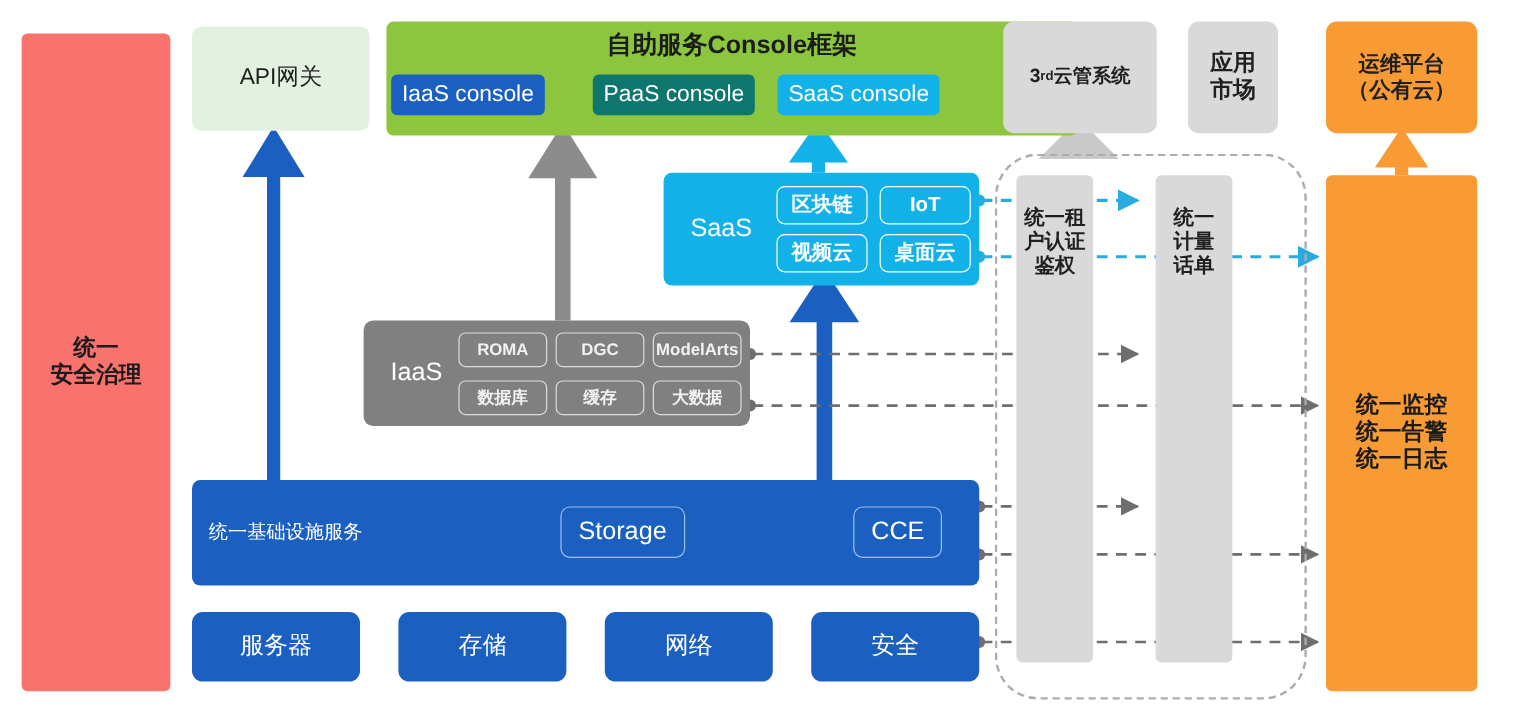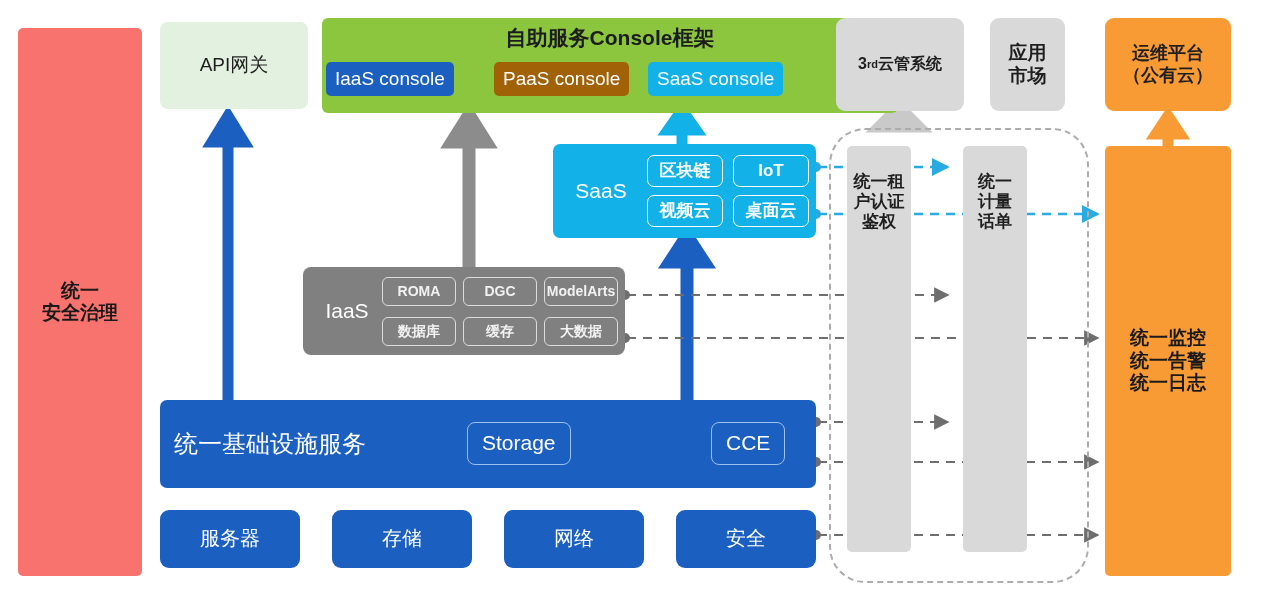--- a/index.html
+++ b/index.html
@@ -53,21 +53,21 @@
     text-align:center; color:#1c1c1c;
     font-size:21px; font-weight:700;
   }
   .console-chip{
     position:absolute; top:44px; height:34px;
     border-radius:5px; color:#ffffff; font-size:19px;
     display:flex; align-items:center; justify-content:center;
     padding:0 9px; box-sizing:border-box;
   }
   .chip-iaas{ left:4px;  background:#1B5FC1; }
-  .chip-paas{ left:172px; background:#a16207; }
+  .chip-paas{ left:172px; background:#0f766e; }
   .chip-saas{ left:326px; background:#12B2E8; }
 
   .gbox{
     background:#D9D9D9; border-radius:9px;
     color:#1f1f1f; font-size:16px; font-weight:700;
   }
   .gbox-3rd{ left:836px; top:18px; width:128px; height:93px; }
   .gbox-app{ left:990px; top:18px; width:75px;  height:93px; font-size:19px;}
   .obox-ops{
     left:1105px; top:18px; width:126px; height:93px;
@@ -120,21 +120,21 @@
   .pc-6{ left:241px; top:50px; }
 
   
   .infra{
     left:160px; top:400px; width:656px; height:88px;
     background:#1B5FC1; border-radius:7px; display:block;
   }
   .infra-label{
     position:absolute; left:14px; top:0; bottom:0;
     display:flex; align-items:center;
-    color:#ffffff; font-size:24px;
+    color:#ffffff; font-size:16px;
   }
   .infra-chip{
     position:absolute; top:22px; height:43px;
     border:1.6px solid #9DC0EE; border-radius:8px;
     display:flex; align-items:center; justify-content:center;
     color:#ffffff; font-size:21px; padding:0 14px; box-sizing:border-box;
   }
   .ic-1{ left:183px; }
   .ic-2{ left:307px; }
   .ic-3{ left:428px; }

